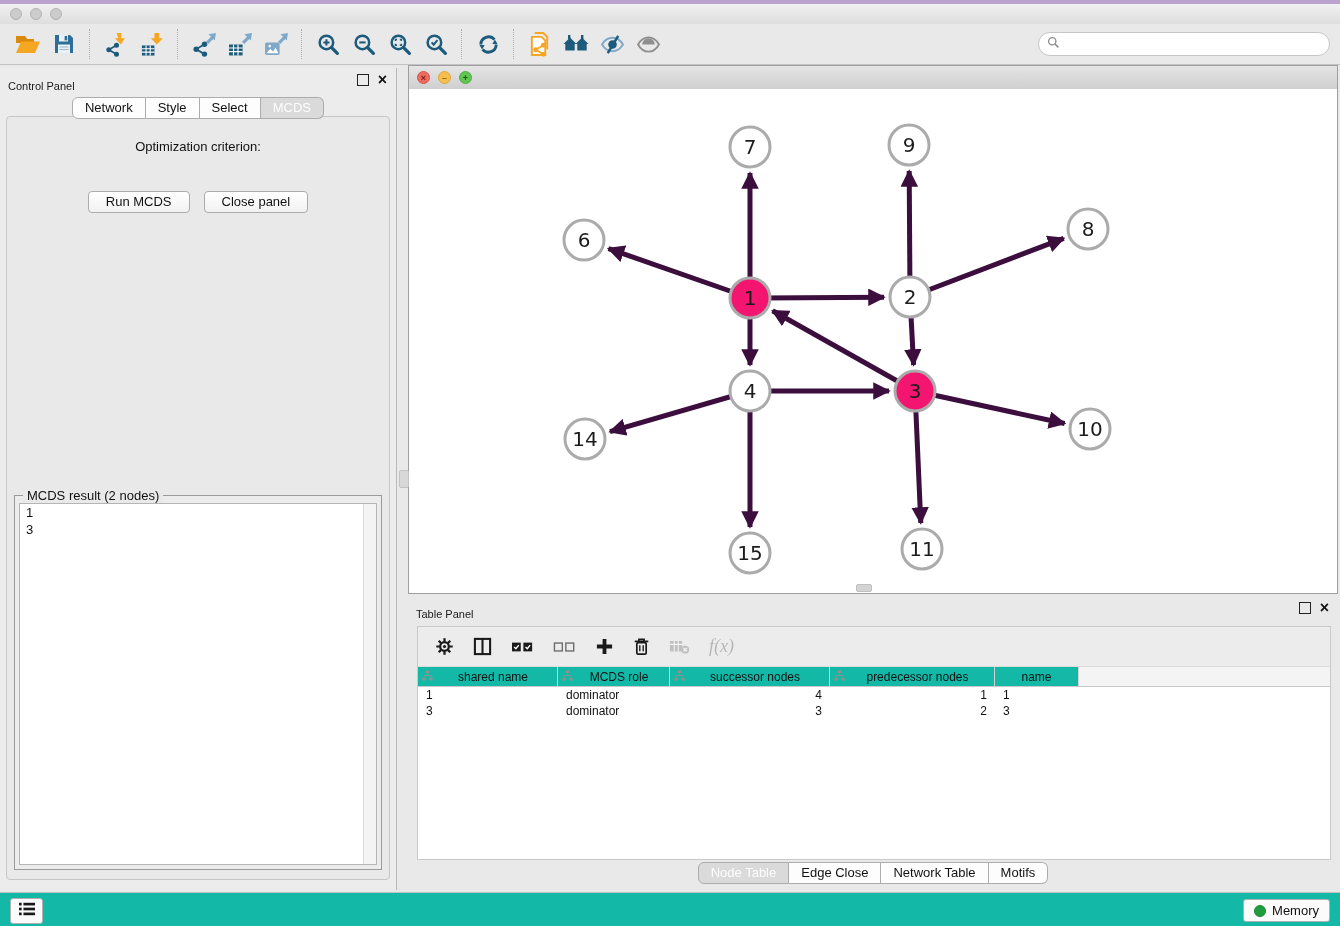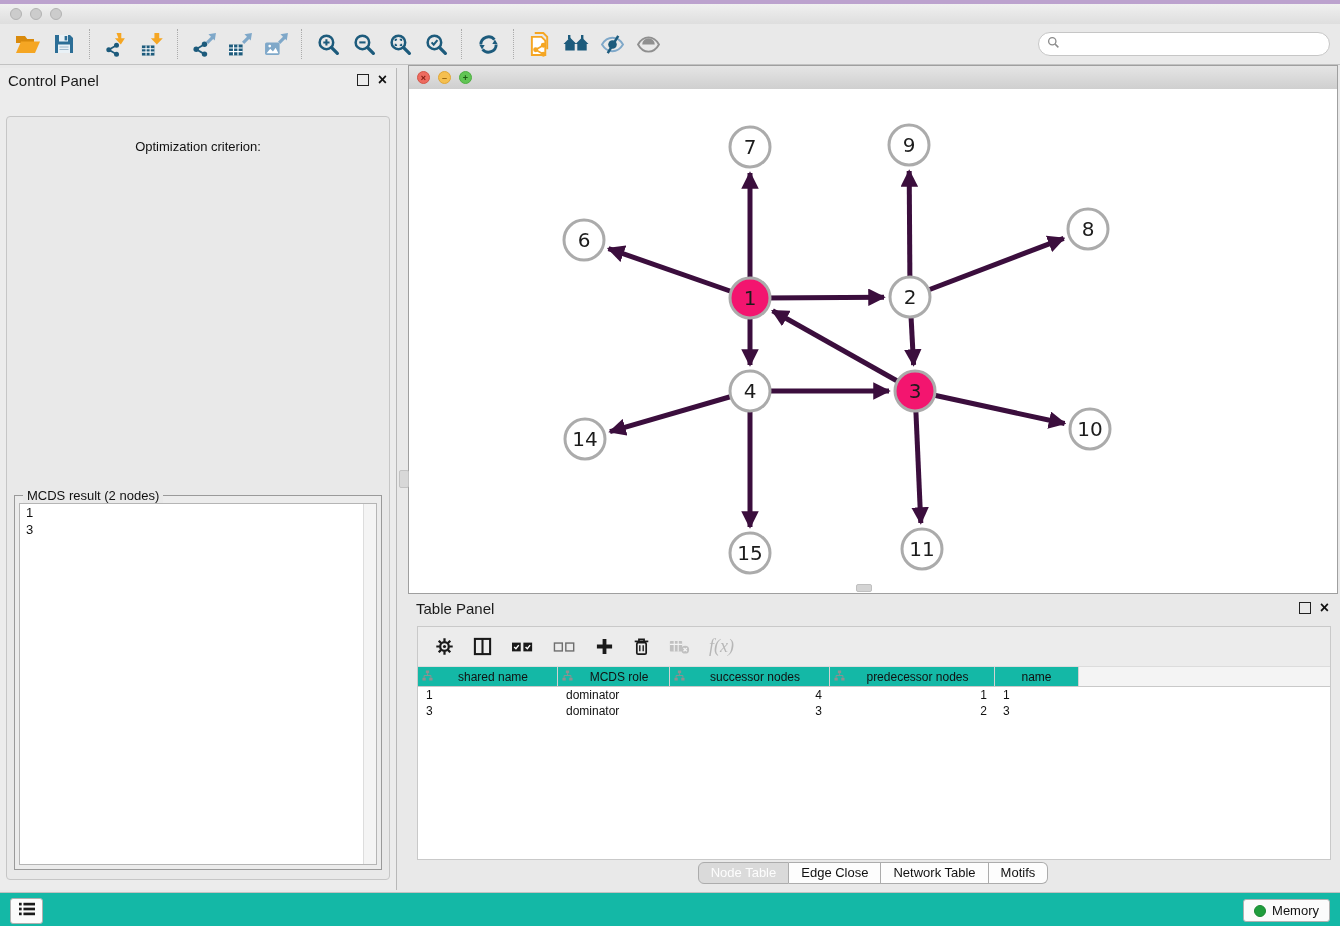--- a/index.html
+++ b/index.html
@@ -11,21 +11,21 @@
   .tl-dot{width:12px;height:12px;border-radius:50%;background:#CCCCCC;border:1px solid #B3B3B3;box-sizing:border-box;}
   .app-title{position:absolute;left:0;top:3px;width:100%;text-align:center;font-size:13px;color:#9E9E9E;}
   
   .toolbar{position:absolute;left:0;top:24px;width:100%;height:41px;background:#E9E9E9;border-bottom:1px solid #C2C2C2;display:flex;align-items:center;padding:0 10px;box-sizing:border-box;}
   .tbtn{display:inline-flex;align-items:center;justify-content:center;width:36px;height:32px;}
   .tsep{width:1px;height:30px;margin:0 7px;border-left:1px dotted #ABABAB;}
   .search-wrap{margin-left:auto;display:flex;align-items:center;width:292px;height:24px;background:#fff;border:1px solid #C6C6C6;border-radius:12px;padding:0 8px;box-sizing:border-box;gap:6px;}
   .search-input{border:none;outline:none;flex:1;font-size:13px;background:transparent;font-family:"Liberation Sans",sans-serif;}
   
   .control-panel{position:absolute;left:0;top:68px;width:397px;height:822px;background:#ECECEC;border-right:1px solid #B8B8B8;box-sizing:border-box;}
-  .panel-title{position:absolute;top:4px;left:8px;font-size:15px;color:#1A1A1A;text-align:center;}
+  .panel-title{position:absolute;top:12px;left:8px;font-size:11px;color:#1A1A1A;text-align:center;}
   .panel-controls{position:absolute;top:6px;right:9px;display:flex;gap:9px;align-items:center;}
   .float-btn{width:10px;height:10px;border:1.5px solid #222;background:transparent;}
   .close-btn{font-size:16px;font-weight:bold;color:#111;line-height:12px;}
   .cp-tabs{position:absolute;top:29px;left:0;width:100%;display:flex;justify-content:center;z-index:2;}
   .tabstrip .tab{font-size:13px;padding:2px 12px;background:#FDFDFD;border:1px solid #ACACAC;border-left:none;height:16px;line-height:16px;color:#111;}
   .tabstrip .tab:first-child{border-left:1px solid #ACACAC;border-radius:6px 0 0 6px;}
   .tabstrip .tab:last-child{border-radius:0 6px 6px 0;}
   .tabstrip .tab.active{background:#DADADA;color:#FDFDFD;}
   .cp-body{position:absolute;left:6px;right:6px;top:48px;bottom:10px;border:1px solid #C6C6C6;border-radius:4px;background:#E9E9E9;}
   .opt-label{position:absolute;top:22px;width:100%;text-align:center;font-size:13px;color:#111;}
@@ -239,22 +239,32 @@
       <input class="search-input" placeholder="" style="">
     </span>
   </div>
 
   <div class="control-panel">
     <div class="panel-title">Control Panel</div>
     <div class="panel-controls">
       <span class="float-btn"></span>
       <span class="close-btn">×</span>
     </div>
+    <div class="cp-tabs tabstrip">
+        <div class="tab">Network</div>
+        <div class="tab">Style</div>
+        <div class="tab">Select</div>
+        <div class="tab active">MCDS</div>
+      </div>
     <div class="cp-body">
       <div class="opt-label">Optimization criterion:</div>
+      <div class="btn-row">
+        <button class="btn">Run MCDS</button>
+        <button class="btn">Close panel</button>
+      </div>
       <div class="result-box">
         <span class="result-legend">MCDS result (2 nodes)</span>
         <div class="result-area">
           <div class="result-scroll"></div>
         <div class="result-line">1</div>
             <div class="result-line">3</div>
           </div>
       </div>
     </div>
   </div>

